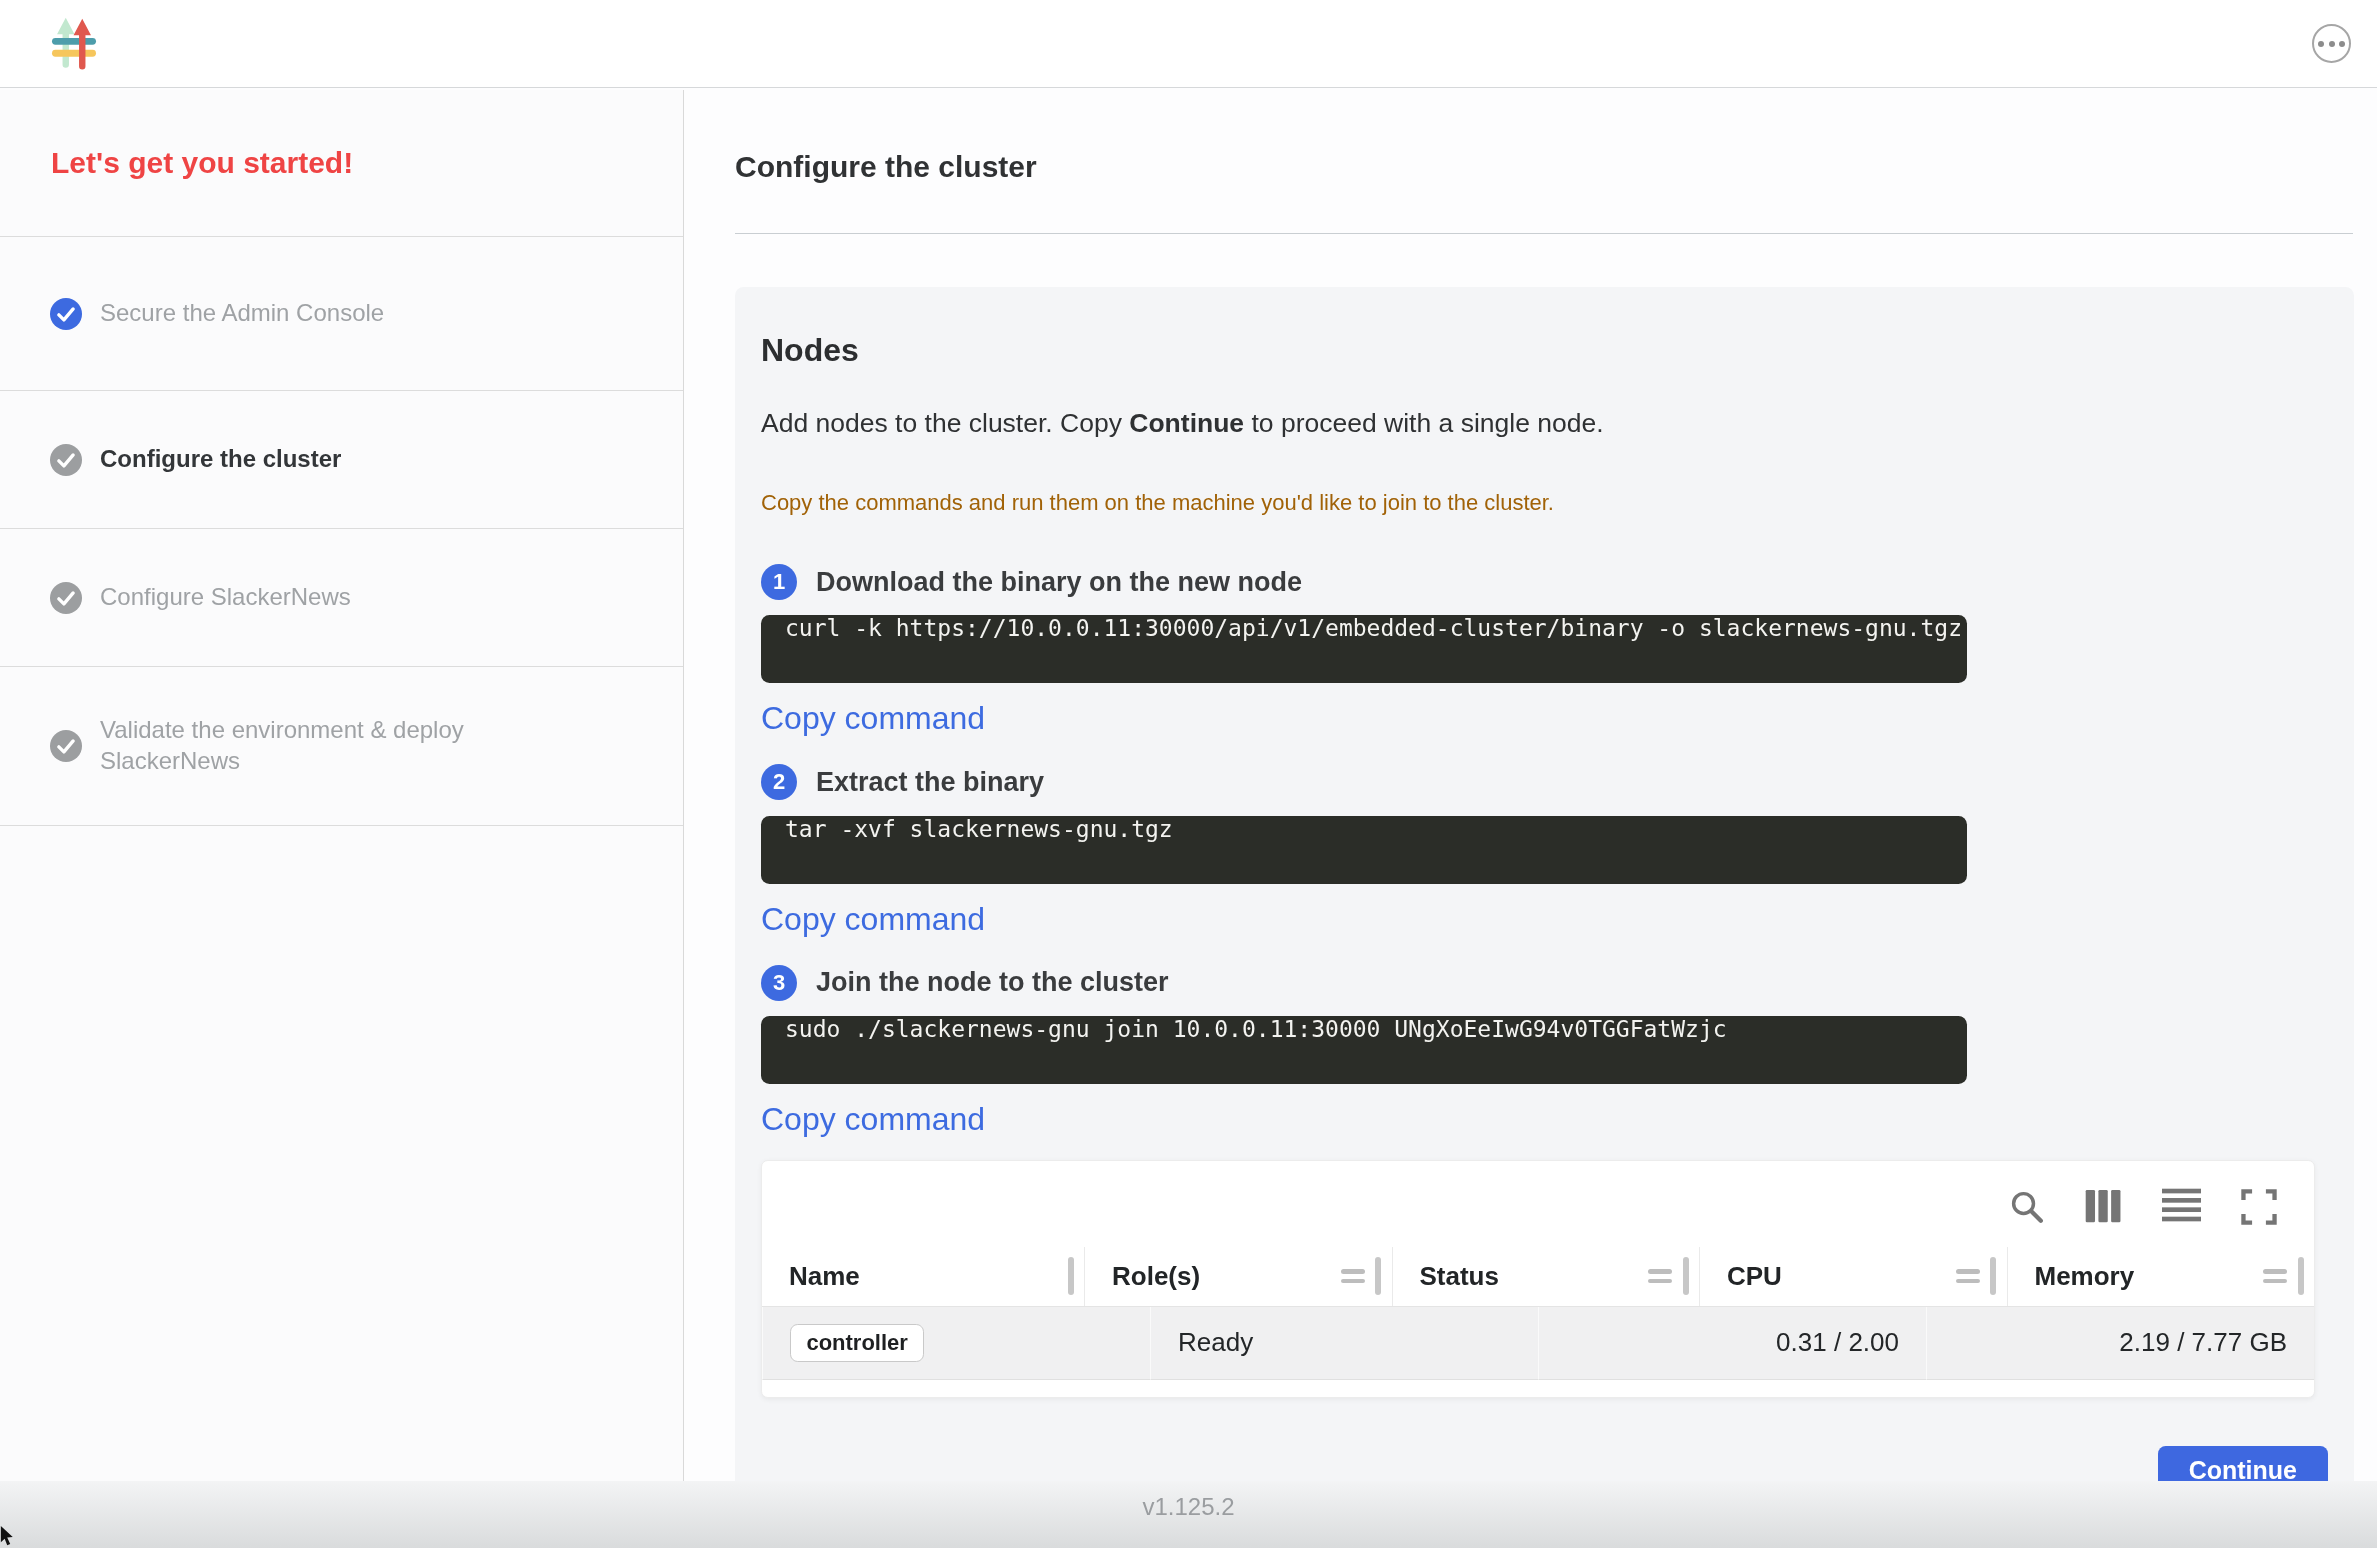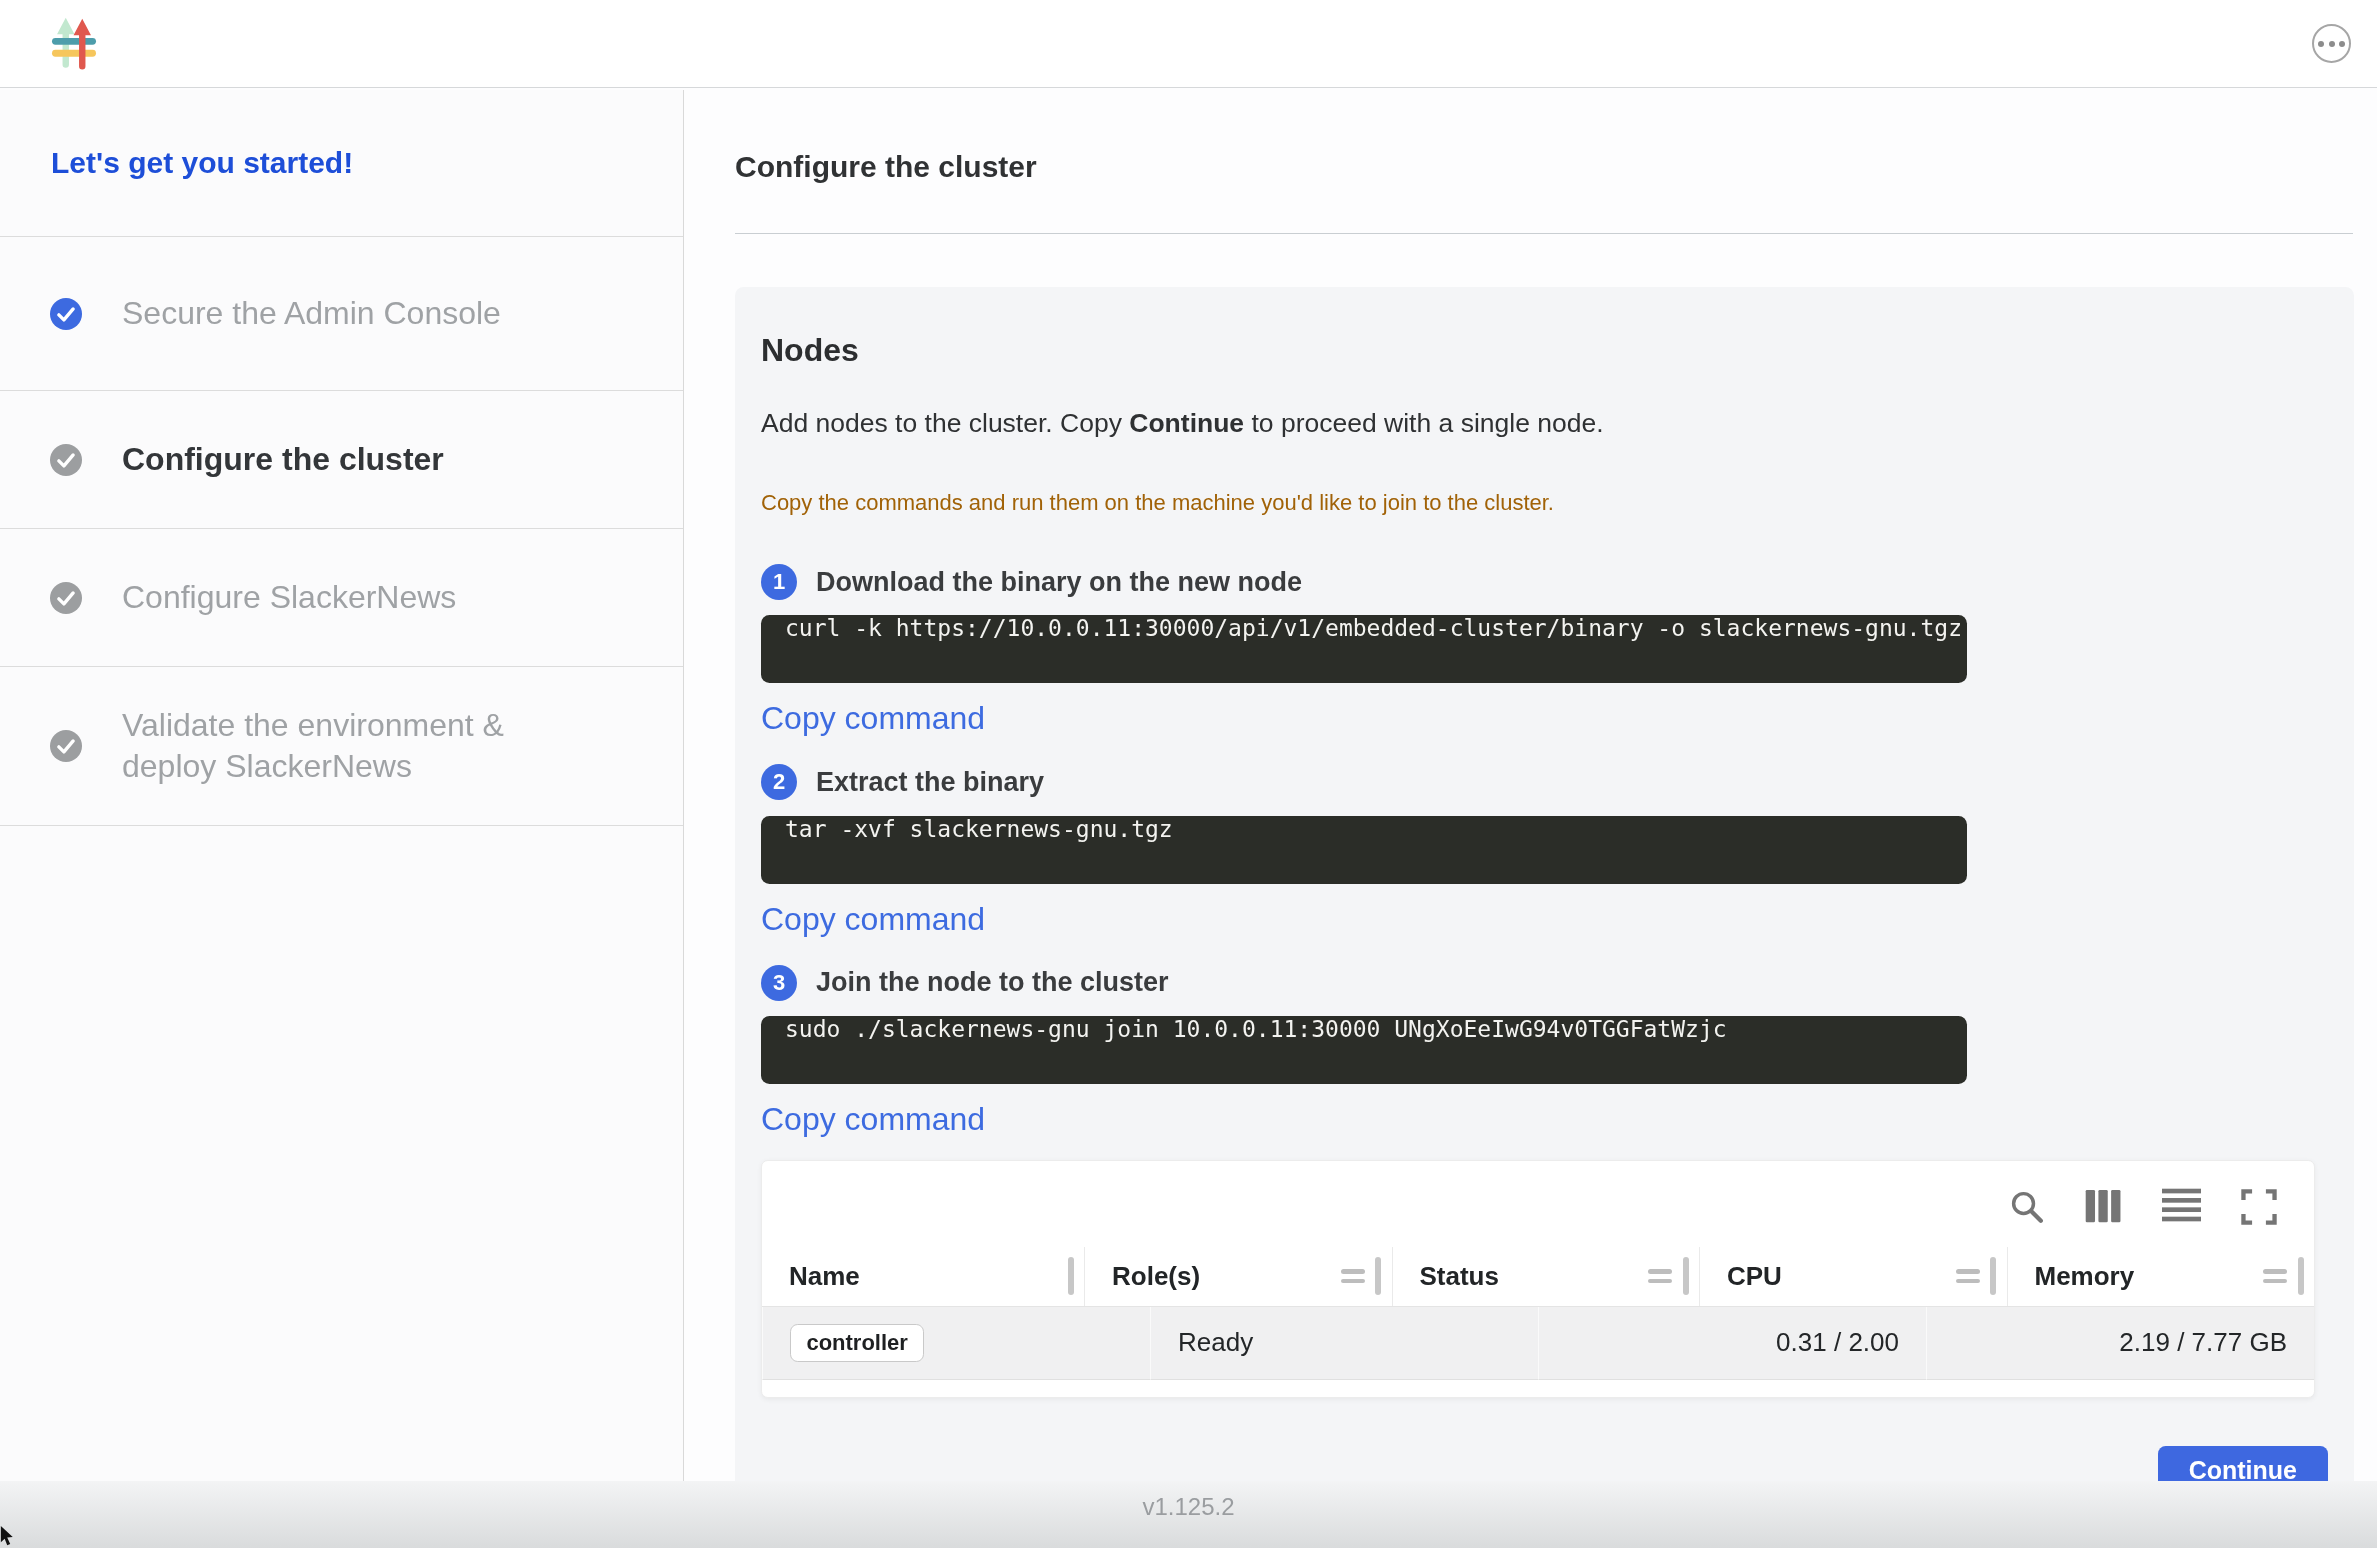--- a/index.html
+++ b/index.html
@@ -21,25 +21,25 @@
   }
   .menu-btn i { width:6px; height:6px; border-radius:50%; background:#8c8c8c; }
 
   
   .sidebar {
     position:absolute; top:90px; left:0; width:684px; bottom:68px;
     background:#fbfbfc; border-right:1.7px solid #d9d9d9;
   }
   .side-title {
     height:147px; display:flex; align-items:center; padding:0 51px;
-    font-size:30px; font-weight:bold; color:#1d4ed8; border-bottom:1.7px solid #dcdcdc;
+    font-size:30px; font-weight:bold; color:#ef4444; border-bottom:1.7px solid #dcdcdc;
   }
   .side-item {
-    display:flex; align-items:center; gap:40px; padding:0 34px 0 50px;
-    border-bottom:1.7px solid #dcdcdc; font-size:32px; color:#9fa2a5; cursor:pointer;
+    display:flex; align-items:center; gap:18px; padding:0 34px 0 50px;
+    border-bottom:1.7px solid #dcdcdc; font-size:24px; color:#9fa2a5; cursor:pointer;
   }
   .side-item span.lbl { max-width:444px; line-height:1.28; }
   .si-1 { height:154px; } .si-2 { height:138px; } .si-3 { height:138px; } .si-4 { height:159px; }
   .side-item.active { color:#333639; font-weight:bold; }
   .check {
     flex:0 0 32px; width:32px; height:32px; border-radius:50%;
     display:flex; align-items:center; justify-content:center;
   }
   .check.blue { background:#3d6ae0; }
   .check.gray { background:#9c9ea0; }

